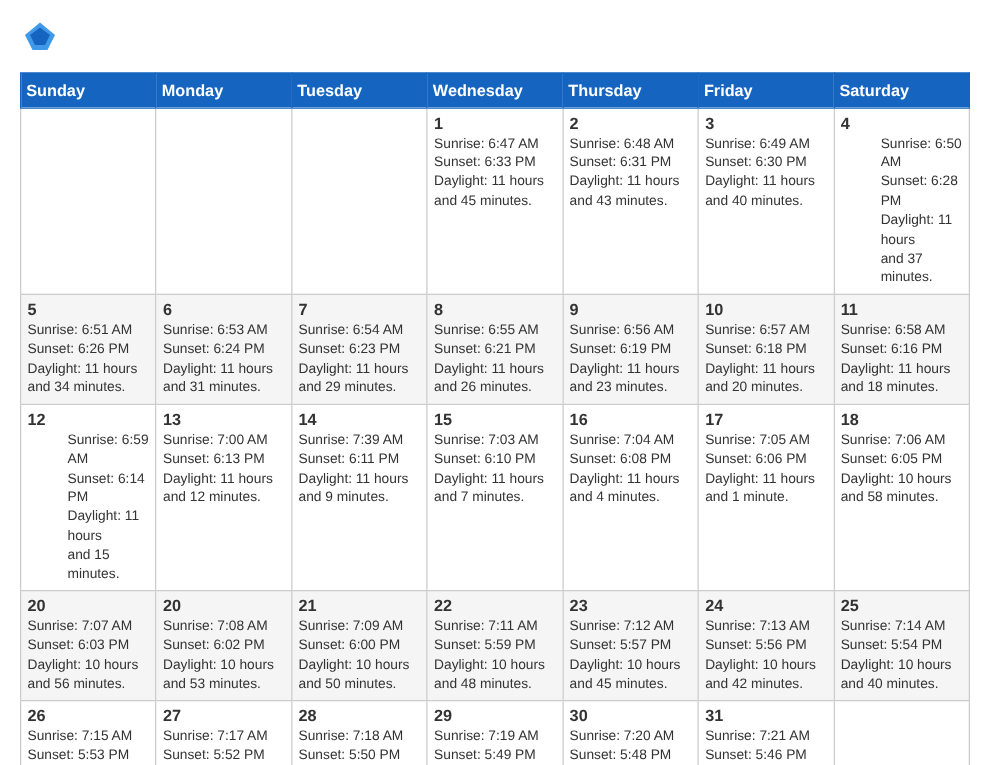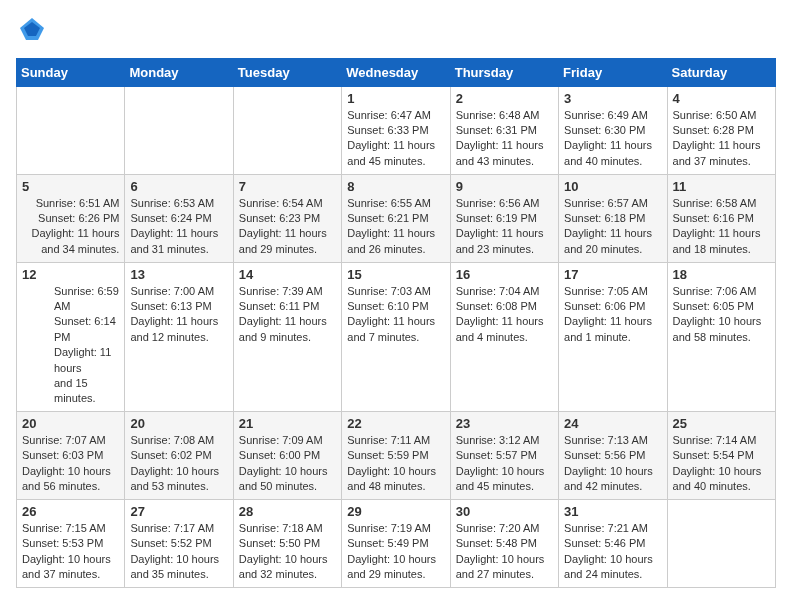--- a/index.html
+++ b/index.html
@@ -145,30 +145,30 @@
         </td>
         <td>
           <div class="day-number">3</div>
           <div class="day-detail" style="white-space: pre-line;">Sunrise: 6:49 AM
 Sunset: 6:30 PM
 Daylight: 11 hours
 and 40 minutes.</div>
         </td>
         <td>
           <div class="day-number">4</div>
-          <div class="day-detail" style="white-space: pre-line;">Sunrise: 6:50 AM
+          <div class="day-detail" style="white-space: pre-line; margin-left: 32px;">Sunrise: 6:50 AM
 Sunset: 6:28 PM
 Daylight: 11 hours
 and 37 minutes.</div>
         </td>
       </tr>
       <tr>
         <td>
           <div class="day-number">5</div>
-          <div class="day-detail" style="white-space: pre-line; text-align: right;">Sunrise: 6:51 AM
+          <div class="day-detail" style="white-space: pre-line;">Sunrise: 6:51 AM
 Sunset: 6:26 PM
 Daylight: 11 hours
 and 34 minutes.</div>
         </td>
         <td>
           <div class="day-number">6</div>
           <div class="day-detail" style="white-space: pre-line;">Sunrise: 6:53 AM
 Sunset: 6:24 PM
 Daylight: 11 hours
 and 31 minutes.</div>
@@ -284,21 +284,21 @@
         </td>
         <td>
           <div class="day-number">22</div>
           <div class="day-detail" style="white-space: pre-line;">Sunrise: 7:11 AM
 Sunset: 5:59 PM
 Daylight: 10 hours
 and 48 minutes.</div>
         </td>
         <td>
           <div class="day-number">23</div>
-          <div class="day-detail" style="white-space: pre-line;">Sunrise: 3:12 AM
+          <div class="day-detail" style="white-space: pre-line;">Sunrise: 7:12 AM
 Sunset: 5:57 PM
 Daylight: 10 hours
 and 45 minutes.</div>
         </td>
         <td>
           <div class="day-number">24</div>
           <div class="day-detail" style="white-space: pre-line;">Sunrise: 7:13 AM
 Sunset: 5:56 PM
 Daylight: 10 hours
 and 42 minutes.</div>

